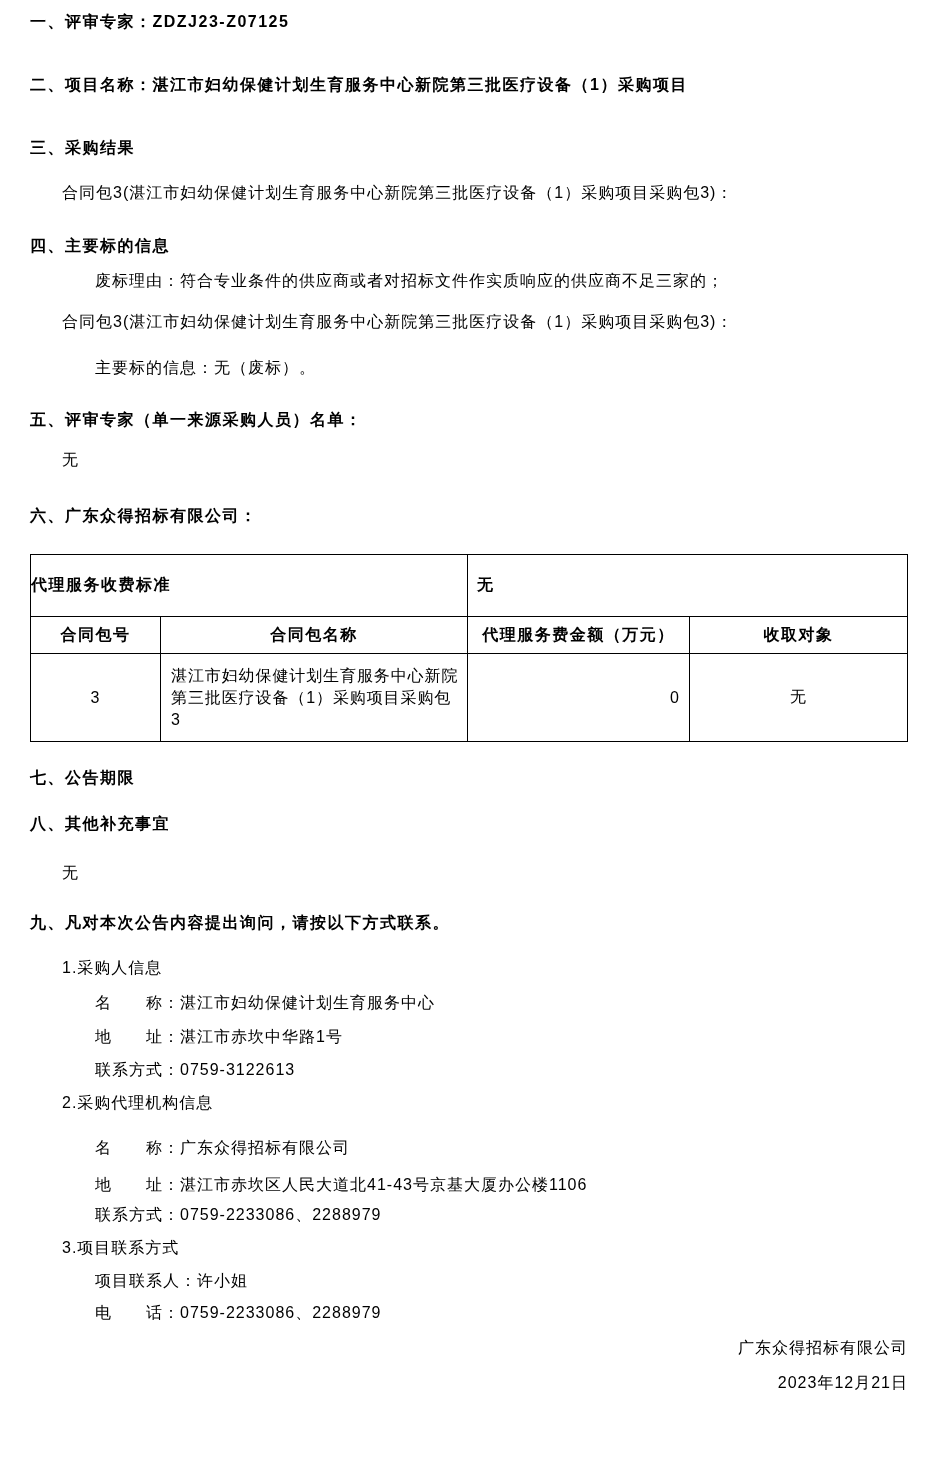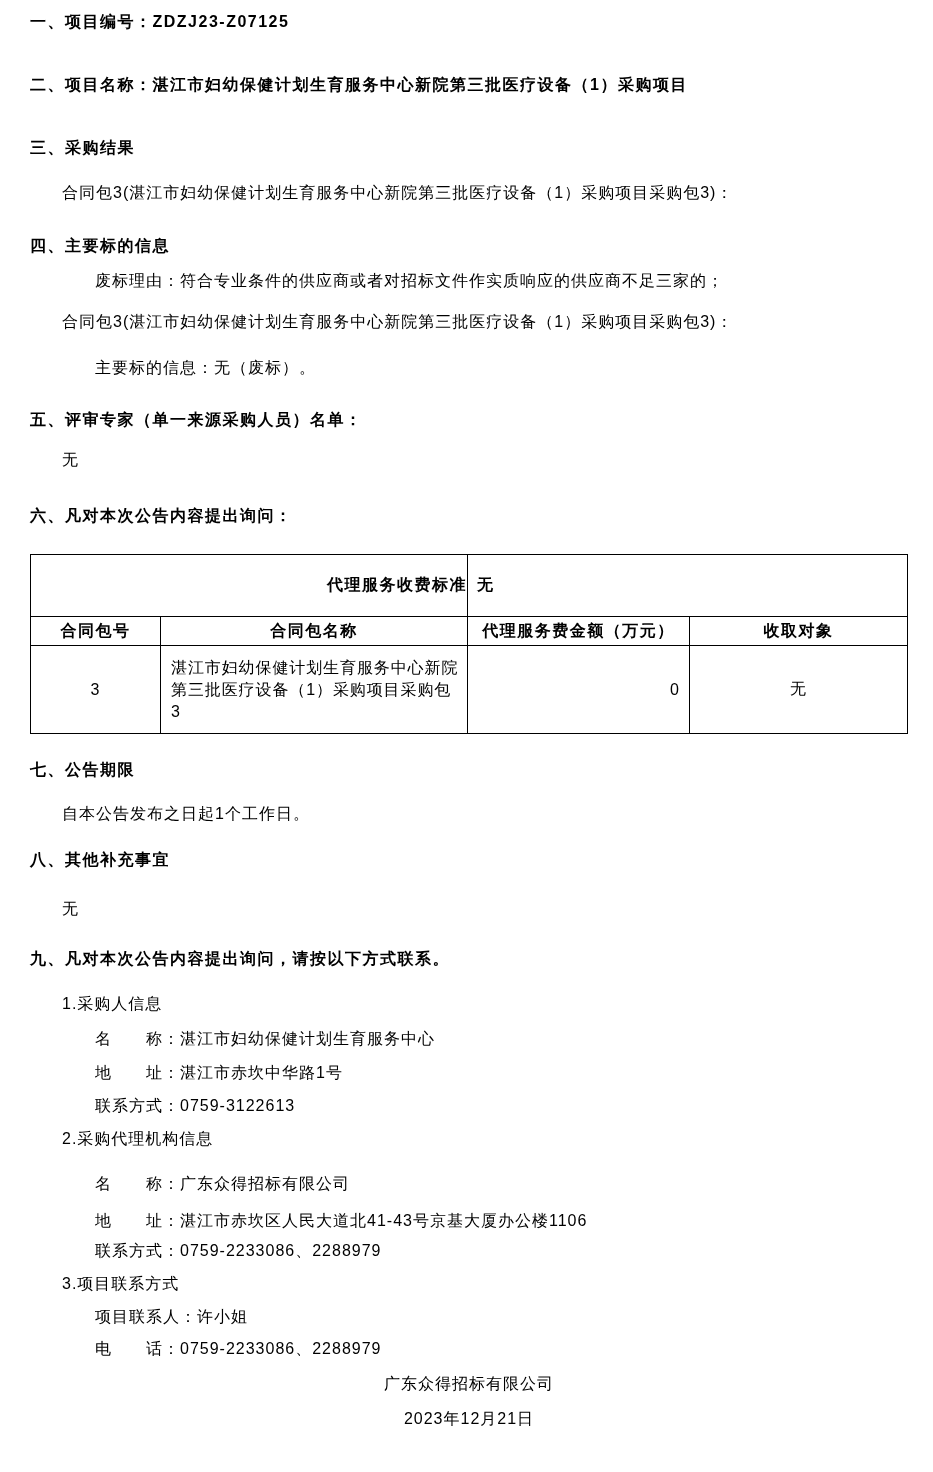--- a/index.html
+++ b/index.html
@@ -11,73 +11,73 @@
     font-family: "Liberation Sans", "DejaVu Sans", sans-serif;
     font-size: 16px;
     overflow: hidden;
   }
   .doc { padding: 11px 25px 0 30px; }
   .line { line-height: 22px; white-space: nowrap; }
   .h { font-weight: 700; letter-spacing: 1.5px; }
   .b { letter-spacing: 1px; }
   .i1 { padding-left: 32px; }
   .i2 { padding-left: 65px; }
-  .right { text-align: center; }
+  .right { text-align: right; }
 
   table.fee-table {
     border-collapse: collapse;
     table-layout: fixed;
     width: 877px;
     margin-top: 27px;
   }
   .fee-table td, .fee-table th {
     border: 1px solid #000000;
     font-size: 16px;
     letter-spacing: 1px;
     vertical-align: middle;
   }
   .fee-table tr.r1 { height: 62px; }
-  .fee-table tr.r2 { height: 29px; }
+  .fee-table tr.r2 { height: 37px; }
   .fee-table tr.r3 { height: 88px; }
-  .fee-table .c-label { font-weight: 700; letter-spacing: 1.5px; text-align: right; }
+  .fee-table .c-label { font-weight: 700; letter-spacing: 1.5px; text-align: left; }
   .fee-table .c-value { font-weight: 700; letter-spacing: 1.5px; text-align: left; padding-left: 9px; }
   .fee-table th { font-weight: 700; letter-spacing: 1.5px; text-align: center; }
   .fee-table .c-no { text-align: center; }
   .fee-table .c-name {
     text-align: left;
     padding: 8px 8px 8px 10px;
     letter-spacing: 0.9px;
     line-height: 22px;
     white-space: normal;
     word-break: break-all;
   }
   .fee-table .c-amount { text-align: right; padding-right: 9px; }
   .fee-table .c-target { text-align: center; }
 </style>
 </head>
 <body>
 
 <div class="doc">
 
-  <div class="line h">一、项目编号：ZDZJ23-Z07125</div>
+  <div class="line h">一、评审专家：ZDZJ23-Z07125</div>
 
   <div class="line h" style="margin-top:41px">二、项目名称：湛江市妇幼保健计划生育服务中心新院第三批医疗设备（1）采购项目</div>
 
   <div class="line h" style="margin-top:41px">三、采购结果</div>
   <div class="line b i1" style="margin-top:23px">合同包3(湛江市妇幼保健计划生育服务中心新院第三批医疗设备（1）采购项目采购包3)：</div>
   <div class="line h" style="margin-top:31px">四、主要标的信息</div>
 
   <div class="line b i2" style="margin-top:13px">废标理由：符合专业条件的供应商或者对招标文件作实质响应的供应商不足三家的；</div>
   <div class="line b i1" style="margin-top:19px">合同包3(湛江市妇幼保健计划生育服务中心新院第三批医疗设备（1）采购项目采购包3)：</div>
   <div class="line b i2" style="margin-top:24px">主要标的信息：无（废标）。</div>
 
   <div class="line h" style="margin-top:30px">五、评审专家（单一来源采购人员）名单：</div>
   <div class="line b i1" style="margin-top:18px">无</div>
 
-  <div class="line h" style="margin-top:34px">六、凡对本次公告内容提出询问：</div>
+  <div class="line h" style="margin-top:34px">六、广东众得招标有限公司：</div>
 
   <table class="fee-table">
     <colgroup>
       <col style="width:130px">
       <col style="width:307px">
       <col style="width:222px">
       <col style="width:218px">
     </colgroup>
     <tbody>
       <tr class="r1">
@@ -93,21 +93,20 @@
       <tr class="r3">
         <td class="c-no">3</td>
         <td class="c-name">湛江市妇幼保健计划生育服务中心新院第三批医疗设备（1）采购项目采购包3</td>
         <td class="c-amount">0</td>
         <td class="c-target">无</td>
       </tr>
     </tbody>
   </table>
 
   <div class="line h" style="margin-top:25px">七、公告期限</div>
-  <div class="line b i1" style="margin-top:22px">自本公告发布之日起1个工作日。</div>
 
   <div class="line h" style="margin-top:24px">八、其他补充事宜</div>
   <div class="line b i1" style="margin-top:27px">无</div>
 
   <div class="line h" style="margin-top:28px">九、凡对本次公告内容提出询问，请按以下方式联系。</div>
 
   <div class="line b i1" style="margin-top:23px">1.采购人信息</div>
   <div class="line b i2" style="margin-top:13px">名　　称：湛江市妇幼保健计划生育服务中心</div>
   <div class="line b i2" style="margin-top:12px">地　　址：湛江市赤坎中华路1号</div>
   <div class="line b i2" style="margin-top:11px">联系方式：0759-3122613</div>

